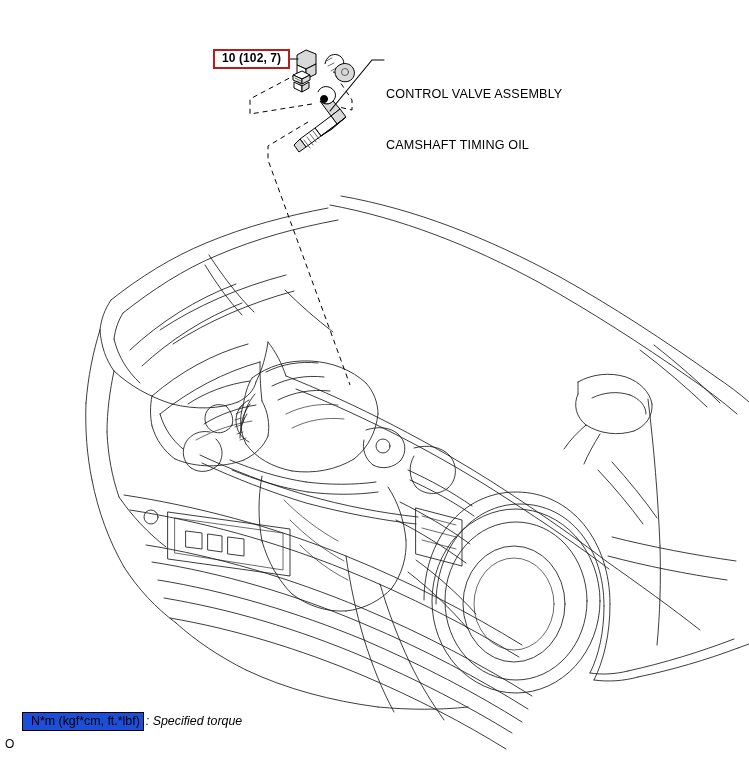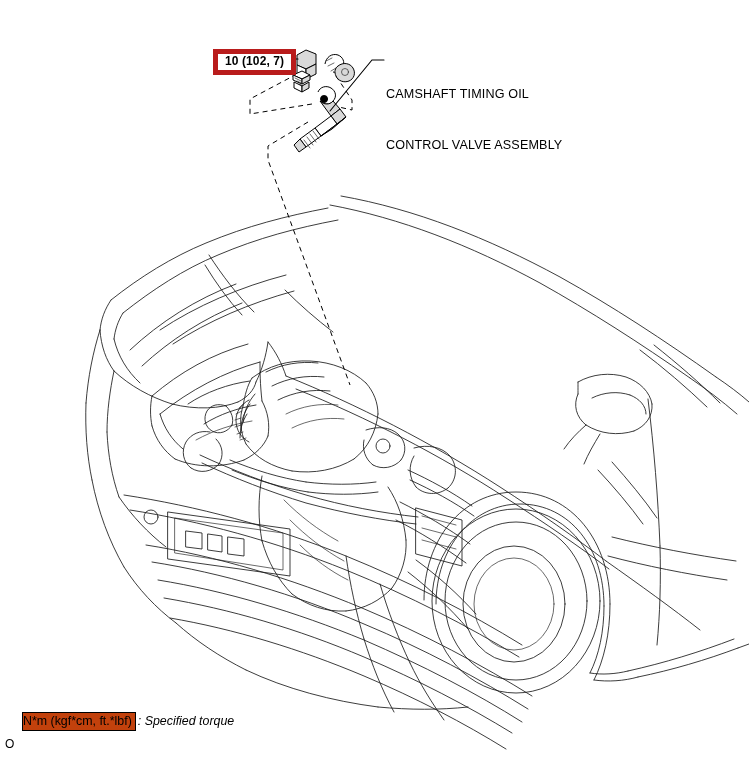--- a/index.html
+++ b/index.html
@@ -30,21 +30,21 @@
     font-family: "Liberation Sans", sans-serif;
     color: #000000;
     white-space: pre;
     line-height: 1.12;
   }
   
   #torque-box {
     left: 213px;
     top: 49px;
     box-sizing: border-box;
-    border: 5px solid #b91c1c;
+    border: 2px solid #b91c1c;
     padding: 1px 7px 2px 7px;
     font-size: 12px;
     font-weight: bold;
     letter-spacing: 0.1px;
     background: #ffffff;
   }
   
   #part-callout {
     left: 386px;
     top: 52px;
@@ -57,22 +57,22 @@
   #legend {
     left: 22px;
     top: 712px;
     display: flex;
     align-items: center;
     font-size: 12.4px;
   }
   #legend-unit {
     box-sizing: border-box;
     border: 1px solid #000000;
-    padding: 1px 3px 2px 0;
-    background: #c2410c;
+    padding: 1px 3px 2px 8px;
+    background: #1d4ed8;
     line-height: 1.15;
   }
   #legend-desc {
     padding-left: 2px;
     font-style: italic;
   }
   
   #page-mark {
     left: 5px;
     top: 738px;
@@ -364,22 +364,22 @@
       <path class="lead" d="M286 59 L 298 59"></path>
 
       <path class="lead" d="M384 60 L 372 60 L 330 111"></path>
     </g>
 
   </svg>
 
   <div class="lbl" id="torque-box">10 (102, 7)</div>
 
   <div class="lbl" id="part-callout">
+    <span>CONTROL VALVE ASSEMBLY</span>
     <span>CAMSHAFT TIMING OIL</span>
-    <span>CONTROL VALVE ASSEMBLY</span>
   </div>
 
   <div class="lbl" id="legend">
     <span id="legend-unit">N*m (kgf*cm, ft.*lbf)</span>
     <span id="legend-desc"><span>: </span><span>Specified torque</span></span>
   </div>
 
   <div class="lbl" id="page-mark">O</div>
 
 </div>

